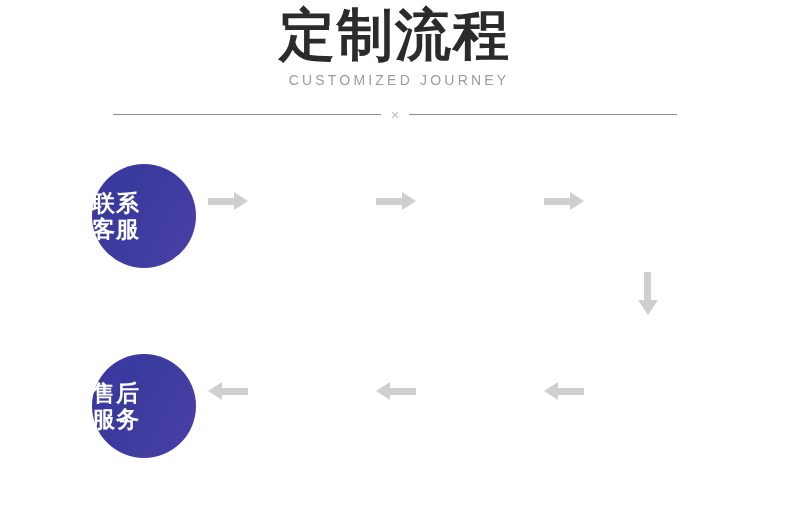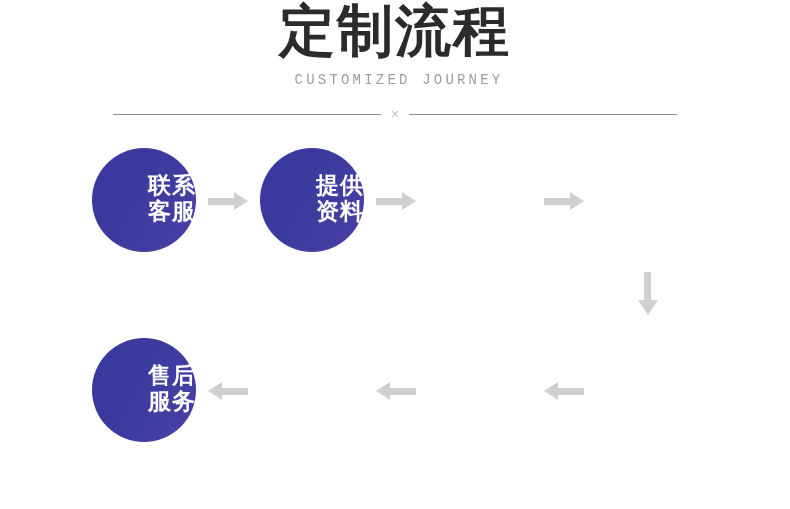--- a/index.html
+++ b/index.html
@@ -11,21 +11,20 @@
     height: 509px;
     background: #ffffff;
     font-family: "Liberation Sans", "DejaVu Sans", sans-serif;
     overflow: hidden;
   }
   #canvas {
     position: relative;
     width: 649px;
     height: 509px;
     background: #ffffff;
-    font-family: Liberation Mono, monospace;
   }
 
   
   .header {
     position: absolute;
     left: 0;
     top: 0;
     width: 790px;
     text-align: center;
   }
@@ -79,29 +78,29 @@
     position: absolute;
     left: 0;
     width: 790px;
     height: 104px;
   }
   #row-top    { top: 148px; }
   #row-bottom { top: 338px; }
 
   .node {
     position: absolute;
-    top: 0;
+    top: 16px;
     width: 104px;
     height: 104px;
     border-radius: 50%;
     background: #3b3b9d;
     background-image: linear-gradient(118deg, #3737a0 0%, #3b3b9d 42%, #4a3fa6 100%);
     display: flex;
     align-items: center;
-    justify-content: flex-end;
+    justify-content: flex-start;
   }
   .node-label {
     color: #ffffff;
     font-size: 23px;
     line-height: 26px;
     font-weight: bold;
     text-align: center;
     letter-spacing: 1px;
     white-space: pre-line;
   }
@@ -192,24 +191,20 @@
     <div class="node slot-0">
       <div class="node-label">联系
 客服</div>
     </div>
 
     <div class="arrow-h arrow-right gap-0">
       <div class="shaft"></div>
       <div class="head"></div>
     </div>
 
-    <div class="node slot-1">
-      <div class="node-label">提供
-资料</div>
-    </div>
 
     <div class="arrow-h arrow-right gap-1">
       <div class="shaft"></div>
       <div class="head"></div>
     </div>
 
 
     <div class="arrow-h arrow-right gap-2">
       <div class="shaft"></div>
       <div class="head"></div>

